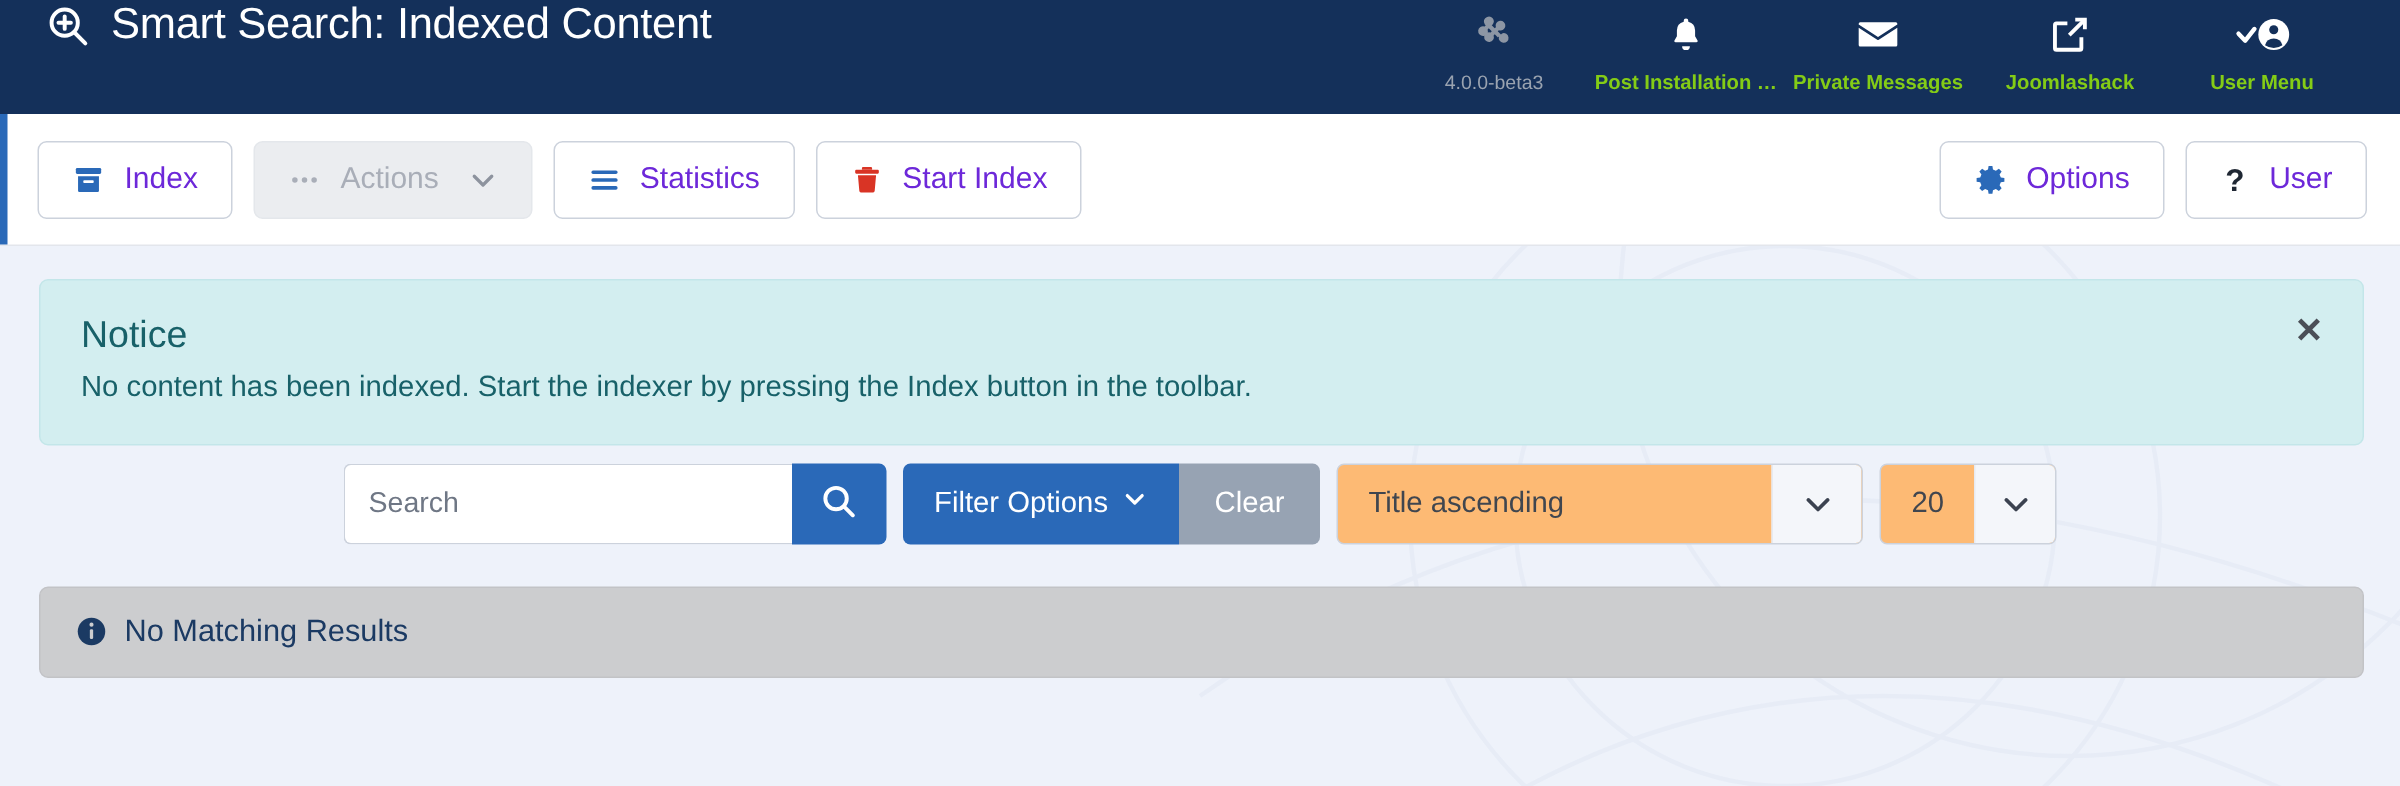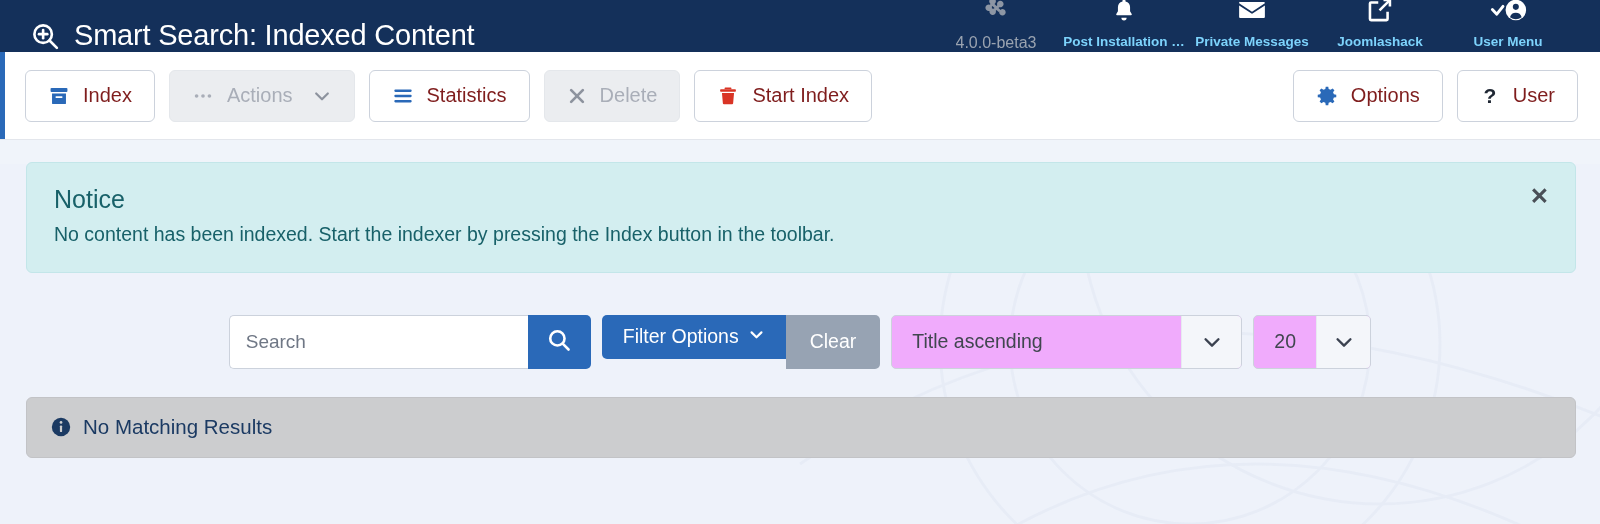--- a/index.html
+++ b/index.html
@@ -15,59 +15,59 @@
   .watermark {
     position: absolute; left: 0; top: 164px; right: 0; bottom: 0;
     background: #eef2fa;
     overflow: hidden;
   }
   .watermark svg { position: absolute; right: -60px; top: -120px; opacity: .55; }
 
   
   .header {
     position: relative; z-index: 5;
-    height: 52px; background: #14305a;
-    display: flex; align-items: flex-end; justify-content: space-between;
+    height: 76px; background: #14305a;
+    display: flex; align-items: flex-start; justify-content: space-between;
     padding: 0 28px 0 30px;
   }
   .page-title {
     display: flex; align-items: center; gap: 14px;
     color: #ffffff; font-size: 29px; font-weight: 400; letter-spacing: -.2px;
     white-space: nowrap;
   }
   .page-title .ttl-icon { display: block; width: 30px; height: 30px; }
 
   .header-tools { display: flex; align-items: flex-start; gap: 0; }
   .htool {
     width: 128px; padding-top: 6px;
     display: flex; flex-direction: column; align-items: center; gap: 7px;
-    color: #7dd3fc; cursor: pointer;
+    color: #84cc16; cursor: pointer;
   }
   .htool .hicon { height: 34px; display: flex; align-items: center; justify-content: center; }
   .htool .hlabel {
     font-size: 13.5px; font-weight: bold; white-space: nowrap;
     overflow: hidden; text-overflow: ellipsis; max-width: 126px; text-align: center;
   }
   .htool.version { color: #9aa3b0; }
-  .htool.version .hlabel { font-weight: normal; font-size: 16px; color: #9aa3b0; }
+  .htool.version .hlabel { font-weight: normal; font-size: 13px; color: #9aa3b0; }
 
   
   .toolbar-wrap { position: relative; z-index: 4; height: 88px; background: #ffffff;
                   border-bottom: 1px solid #e3e6ec; }
   .side-edge { position: absolute; left: 0; top: 0; width: 5px; height: 100%; background: #2a69b8; }
   .toolbar {
     height: 100%; padding: 0 22px 0 25px;
     display: flex; align-items: center; justify-content: space-between;
   }
   .tb-group { display: flex; align-items: center; gap: 14px; }
   .btn {
     display: inline-flex; align-items: center; gap: 13px;
     height: 52px; padding: 0 22px;
     border: 1px solid #ccd2dc; border-radius: 6px;
-    background: #ffffff; color: #7f1d1d;
+    background: #ffffff; color: #6d28d9;
     font-size: 20px; font-family: inherit; cursor: pointer; white-space: nowrap;
   }
   .btn .bi { display: flex; align-items: center; }
   .btn.disabled {
     background: #ebedf0; border-color: #e4e7eb; color: #a9aeb8; cursor: default;
   }
   .btn .chev { margin-left: 6px; display: flex; }
 
   
   .content { position: relative; z-index: 3; padding: 22px 24px 0 26px; }
@@ -82,50 +82,50 @@
     position: absolute; top: 18px; right: 22px;
     background: none; border: 0; cursor: pointer;
     color: #4a4f57; font-size: 23px; font-weight: bold; line-height: 1;
     font-family: inherit; padding: 4px;
   }
 
   
   .search-row {
     position: relative; z-index: 3;
     display: flex; justify-content: center; align-items: stretch;
-    gap: 11px; margin-top: 42px; padding: 0 26px;
+    gap: 11px; margin-top: 12px; padding: 0 26px;
   }
   .search-group { display: flex; }
   .search-input {
     width: 299px; height: 54px;
     border: 1px solid #ccd2dc; border-right: 0;
     border-radius: 5px 0 0 5px;
     padding: 0 16px; font-size: 19px; font-family: inherit; color: #2c3340;
     background: #ffffff; outline: none;
   }
   .search-input::placeholder { color: #6f7785; }
   .search-btn {
     width: 63px; height: 54px; border: 0; border-radius: 0 5px 5px 0;
     background: #2a69b8; color: #fff; cursor: pointer;
     display: flex; align-items: center; justify-content: center;
   }
   .filter-group { display: flex; }
   .filter-btn {
     display: inline-flex; align-items: center; gap: 9px;
-    height: 44px; padding: 0 21px; border: 0; border-radius: 5px 0 0 5px;
+    height: 54px; padding: 0 21px; border: 0; border-radius: 5px 0 0 5px;
     background: #2a69b8; color: #fff; font-size: 19.5px; font-family: inherit; cursor: pointer;
     white-space: nowrap;
   }
   .clear-btn {
     height: 54px; padding: 0 24px; border: 0; border-radius: 0 5px 5px 0;
     background: #97a3b3; color: #fff; font-size: 19.5px; font-family: inherit; cursor: pointer;
   }
   .sel {
     display: flex; align-items: stretch; height: 54px;
-    border: 1px solid #ccd2dc; border-radius: 5px; background: #f0abfc;
+    border: 1px solid #ccd2dc; border-radius: 5px; background: #fdba74;
     cursor: pointer; overflow: hidden;
   }
   .sel .sel-val {
     display: flex; align-items: center; padding: 0 20px;
     font-size: 19.5px; color: #40464f; white-space: nowrap;
   }
   .sel .sel-arrow {
     width: 60px; display: flex; align-items: center; justify-content: center;
     background: #f4f6fa; border-left: 1px solid #e7eaf0;
   }
@@ -267,29 +267,20 @@
           <span class="bi">
             <svg width="22" height="22" viewBox="0 0 24 24" fill="#2a69b8">
               <rect x="2.5" y="5" width="19" height="2.6" rx="1.2"></rect>
               <rect x="2.5" y="10.7" width="19" height="2.6" rx="1.2"></rect>
               <rect x="2.5" y="16.4" width="19" height="2.6" rx="1.2"></rect>
             </svg>
           </span>
           <span>Statistics</span>
         </button>
 
-        <button class="btn disabled">
-          <span class="bi">
-            <svg width="20" height="20" viewBox="0 0 24 24" fill="none" stroke="#8d939e" stroke-width="3.2" stroke-linecap="round">
-              <line x1="5" y1="5" x2="19" y2="19"></line>
-                <line x1="19" y1="5" x2="5" y2="19"></line>
-            </svg>
-          </span>
-          <span>Delete</span>
-        </button>
 
         <button class="btn">
           <span class="bi">
             <svg width="22" height="22" viewBox="0 0 24 24" fill="#d93425">
               <rect x="3.4" y="4.6" width="17.2" height="2.8" rx=".8"></rect>
               <path d="M9.1 2.6h5.8a.8.8 0 0 1 .8.8v1.2H8.3V3.4a.8.8 0 0 1 .8-.8z"></path>
               <path d="M5.4 8.6h13.2l-1 11.3a1.2 1.2 0 0 1-1.2 1.1H7.6a1.2 1.2 0 0 1-1.2-1.1z"></path>
             </svg>
           </span>
           <span>Start Index</span>

